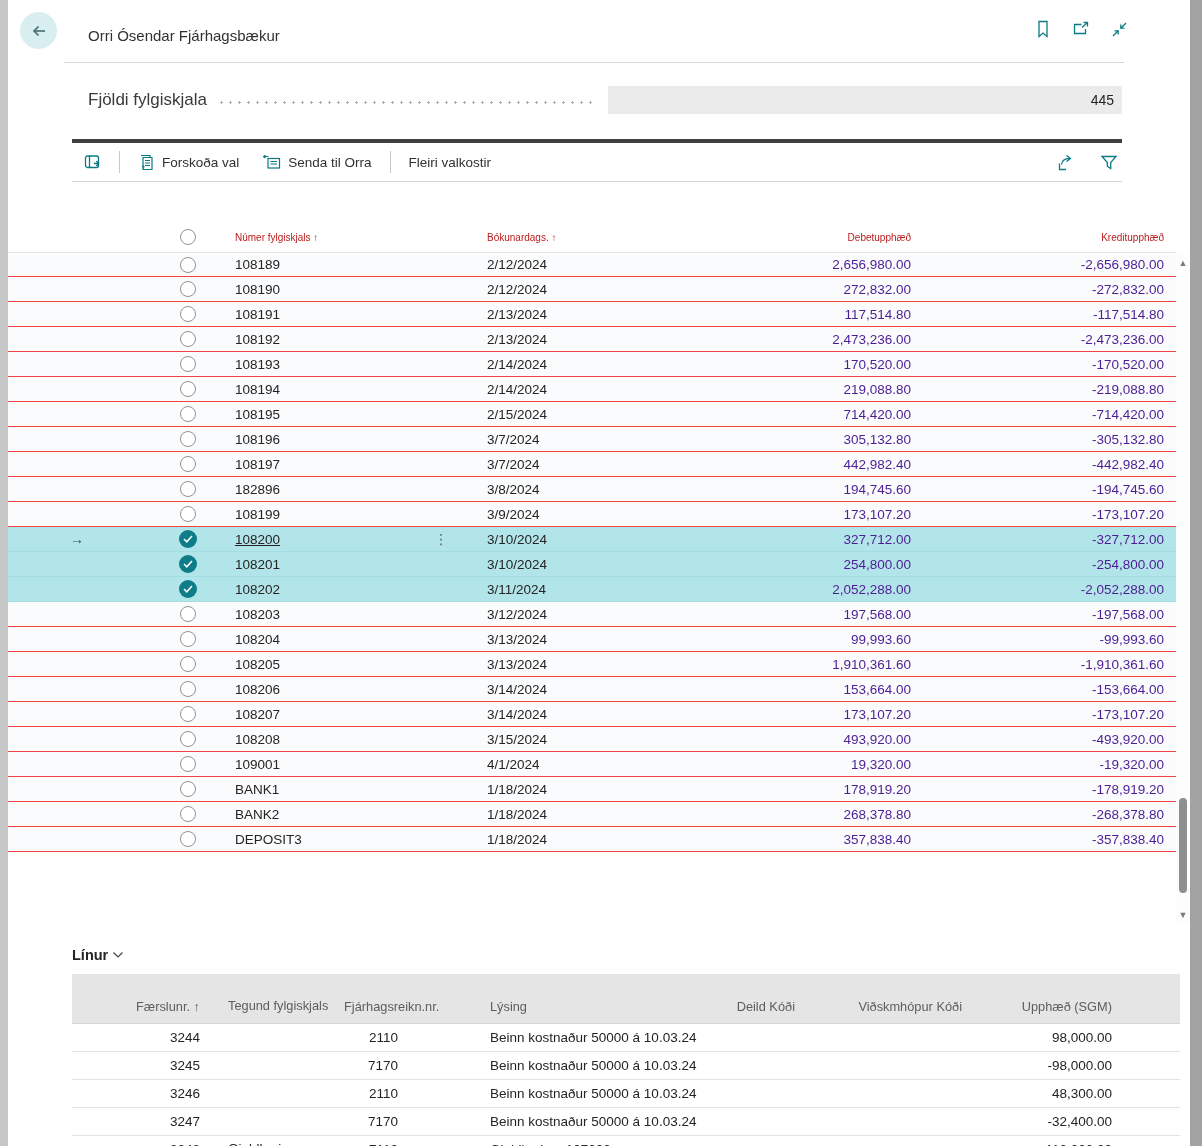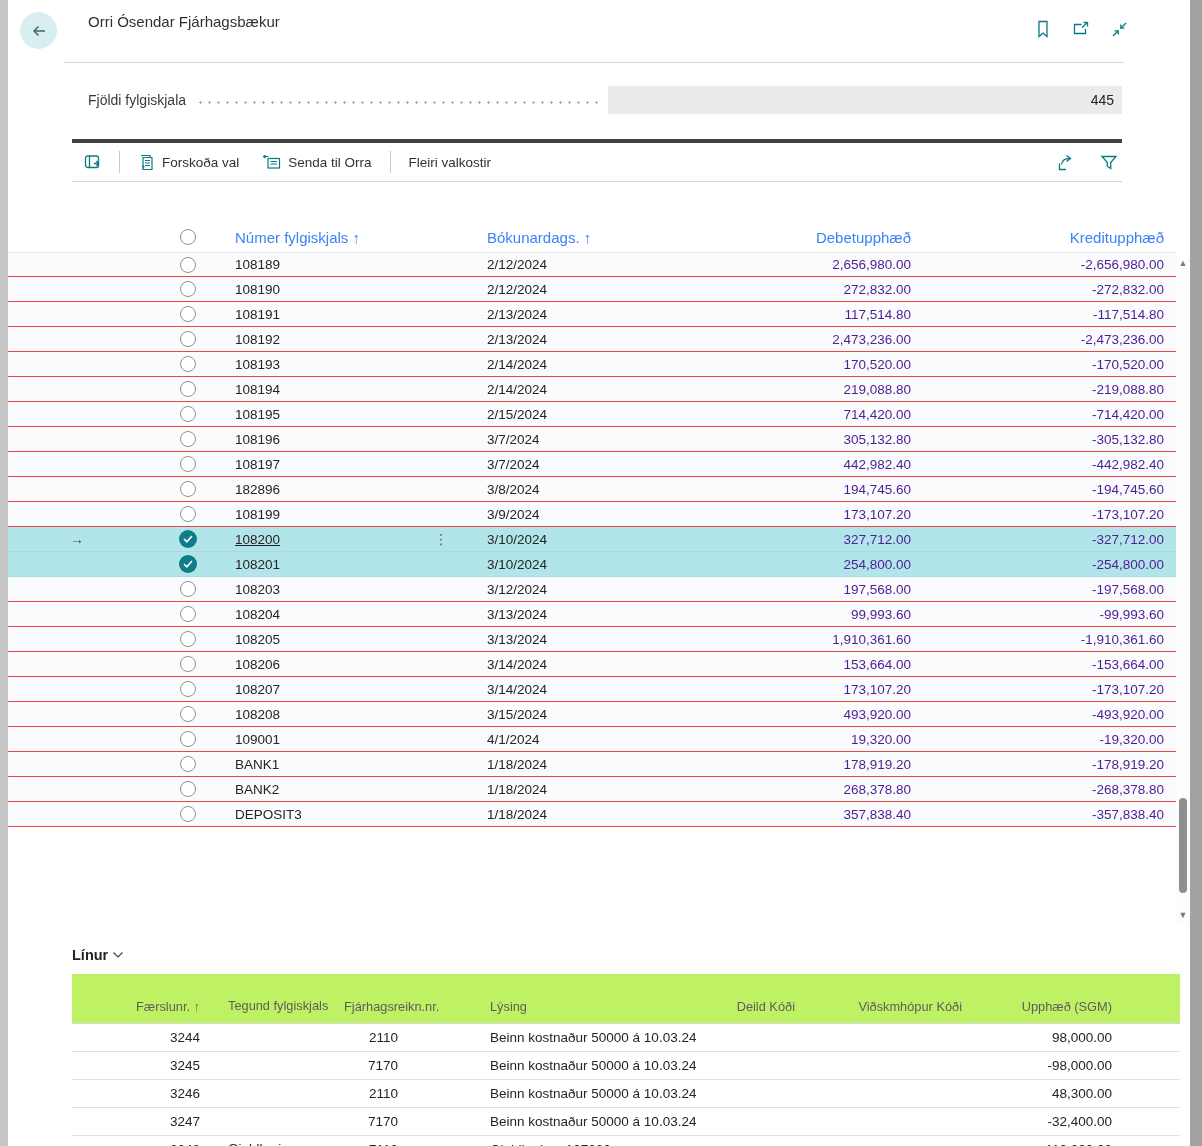--- a/index.html
+++ b/index.html
@@ -7,48 +7,48 @@
               font-family:"Liberation Sans", sans-serif; color:#252423; }
   .page { position:relative; width:1202px; height:1146px; background:#fff; overflow:hidden; }
   .edge-left  { position:absolute; left:0; top:0; width:8px; height:100%; background:#c6c6c6; }
   .edge-right { position:absolute; left:1190px; top:0; width:12px; height:100%; background:#a2a2a2; }
   .content { position:absolute; left:8px; top:0; width:1182px; height:1146px; background:#fff; }
 
   
   .hd { position:absolute; left:0; top:0; right:0; height:62px; }
   .back-btn { position:absolute; left:12px; top:12px; width:37px; height:37px; border-radius:50%;
               background:#d8eef0; border:none; display:flex; align-items:center; justify-content:center; cursor:pointer; }
-  .page-title { position:absolute; left:80px; top:13px; font-size:15px; color:#323130; font-weight:400; }
+  .page-title { position:absolute; left:80px; top:27px; font-size:15px; color:#323130; font-weight:400; }
   .hd-icons { position:absolute; right:62px; top:20px; display:flex; gap:21px; align-items:center; }
   .icon-btn { background:none; border:none; padding:0; cursor:pointer; display:flex; align-items:center; }
   .hd-rule { position:absolute; left:56px; right:66px; top:62px; height:1px; background:#d8d8d8; }
 
   
   .field-row { position:absolute; left:80px; right:68px; top:86px; height:28px; display:flex; align-items:center; }
-  .field-label { font-size:14px; color:#3b3a39; white-space:nowrap; margin-right:10px; }
+  .field-label { font-size:17px; color:#3b3a39; white-space:nowrap; margin-right:10px; }
   .leader { flex:1; height:3px; margin-right:10px; align-self:center; margin-top:4px;
             background-image:radial-gradient(circle, #aeaeae 1.1px, transparent 1.4px);
             background-size:9px 3px; background-repeat:repeat-x; }
   .field-box { width:514px; height:28px; background:#ebebeb; display:flex; align-items:center;
                justify-content:flex-end; padding-right:8px; font-size:14px; color:#252423; }
 
   
   .toolbar { position:absolute; left:64px; right:68px; top:139px; height:43px;
              border-top:4px solid #404040; border-bottom:1px solid #d6d6d6;
              display:flex; align-items:center; }
   .tb-btn { background:none; border:none; display:flex; align-items:center; gap:7px;
             font-family:inherit; font-size:13.5px; color:#323130; cursor:pointer; padding:0 12px; height:100%; }
   .tb-sep { width:1px; height:22px; background:#c8c8c8; margin:0 6px; }
   .tb-spacer { flex:1; }
   .tb-right { display:flex; gap:24px; align-items:center; margin-right:4px; }
 
   
   .grid { position:absolute; left:0; top:222px; width:1168px; }
   .g-hrow, .g-row { display:grid; grid-template-columns:157px 45px 240px 230px 240px 1fr; align-items:center; }
-  .g-hrow { height:30px; color:#3b82f6; font-size:15px; }
+  .g-hrow { height:30px; color:#b91c1c; font-size:10px; }
   .g-row { height:25px; background:#fafbfc; border-bottom:1px solid #ef4444; font-size:13.5px; }
   .g-row:first-child { border-top:1px solid #e4e6e8; }
   .gc { overflow:hidden; white-space:nowrap; }
   .c-arrow { text-align:left; padding-left:62px; color:#444; font-size:14px; }
   .c-check { display:flex; justify-content:center; align-items:center; }
   .c-doc { padding-left:25px; position:relative; }
   .c-date { padding-left:37px; }
   .c-debit { text-align:right; padding-right:9px; }
   .c-credit { text-align:right; padding-right:12px; }
   .amount { color:#4c1d95; cursor:pointer; }
@@ -71,21 +71,21 @@
               line-height:10px; text-align:center; cursor:pointer; }
   .g-scroll .up { top:4px; } .g-scroll .down { bottom:4px; }
   .g-thumb { position:absolute; left:3px; top:544px; width:8px; height:95px; background:#8f8f8f; border-radius:4px; cursor:grab; }
 
   
   .lines { position:absolute; left:64px; top:942px; width:1108px; }
   .lines-title { display:flex; align-items:center; gap:4px; font-size:14.5px; font-weight:700; color:#252423;
                  height:26px; cursor:pointer; }
   .l-table { margin-top:6px; }
   .l-hrow { display:grid; grid-template-columns:128px 144px 68px 300px 83px 167px 150px 1fr;
-            background:#bef264; border-bottom:1px solid #d8d8d8; height:50px; align-items:flex-end;
+            background:#e5e5e5; border-bottom:1px solid #d8d8d8; height:50px; align-items:flex-end;
             color:#605e5c; font-size:12.8px; padding-bottom:0; }
   .l-hrow > div { padding-bottom:9px; }
   .l-row { display:grid; grid-template-columns:128px 144px 68px 300px 83px 167px 150px 1fr;
            height:28px; align-items:center; border-bottom:1px solid #e2e2e2; font-size:13.5px; background:#fff; }
   .lc-entry { text-align:right; }
   .lc-type { padding-left:28px; white-space:normal; line-height:1.25; }
   .lc-acct { text-align:right; padding-right:14px; }
   .lh-acct { text-align:left; white-space:nowrap; overflow:visible; }
   .lc-desc { padding-left:78px; white-space:nowrap; }
   .lc-dept, .lc-cust, .lc-amt { text-align:right; }
@@ -388,20 +388,38 @@
                 </svg>
       </span>
     </div>
     <div class="gc c-doc">
       <span class="doc-text">108201</span>
       
     </div>
     <div class="gc c-date">3/10/2024</div>
     <div class="gc c-debit"><span class="amount">254,800.00</span></div>
     <div class="gc c-credit"><span class="amount">-254,800.00</span></div>
+  </div>
+          <div class="g-row selected">
+    <div class="gc c-arrow"><span class="arrow-glyph">→</span></div>
+    <div class="gc c-check">
+
+      <span class="check-on">
+        <svg width="10" height="8" viewBox="0 0 10 8" fill="none" stroke="#fff" stroke-width="1.6">
+                  <path d="M1 4 L3.8 6.8 L9 1"></path>
+                </svg>
+      </span>
+    </div>
+    <div class="gc c-doc">
+      <span class="doc-text">108202</span>
+      
+    </div>
+    <div class="gc c-date">3/11/2024</div>
+    <div class="gc c-debit"><span class="amount">2,052,288.00</span></div>
+    <div class="gc c-credit"><span class="amount">-2,052,288.00</span></div>
   </div>
           <div class="g-row">
     <div class="gc c-arrow"><span class="arrow-glyph">→</span></div>
     <div class="gc c-check">
       <span class="circle-off"></span>
 
     </div>
     <div class="gc c-doc">
       <span class="doc-text">108203</span>
       

